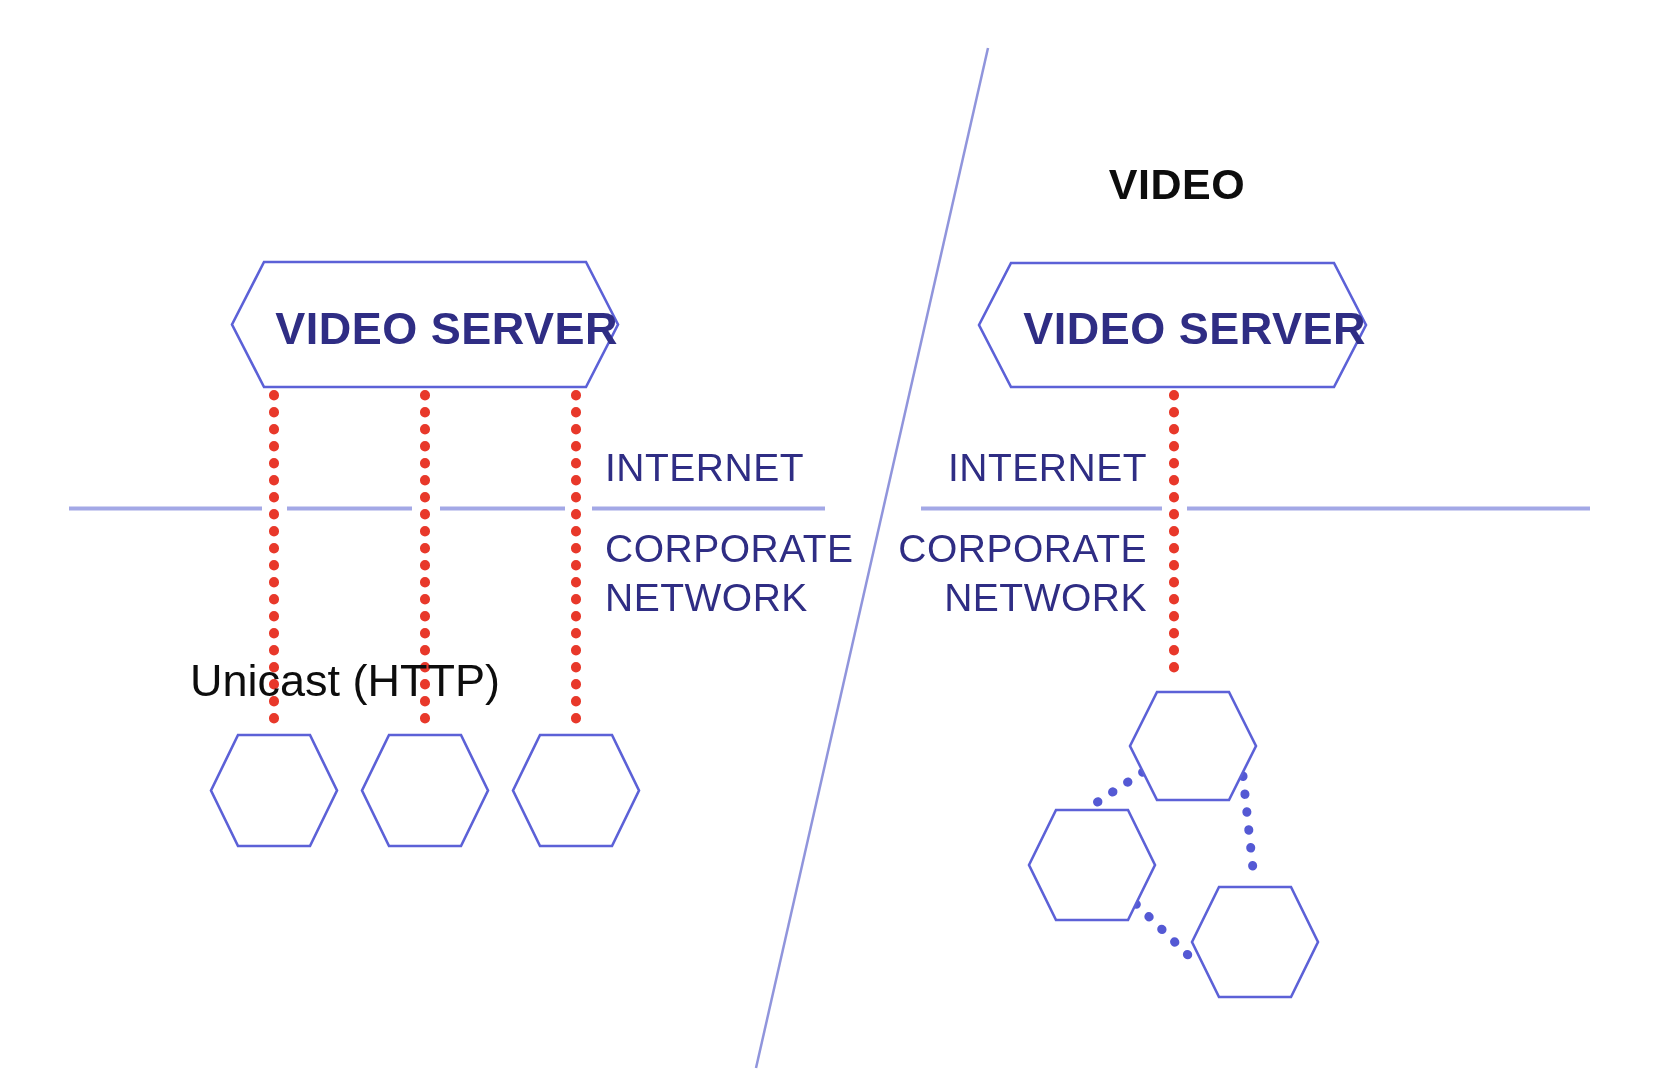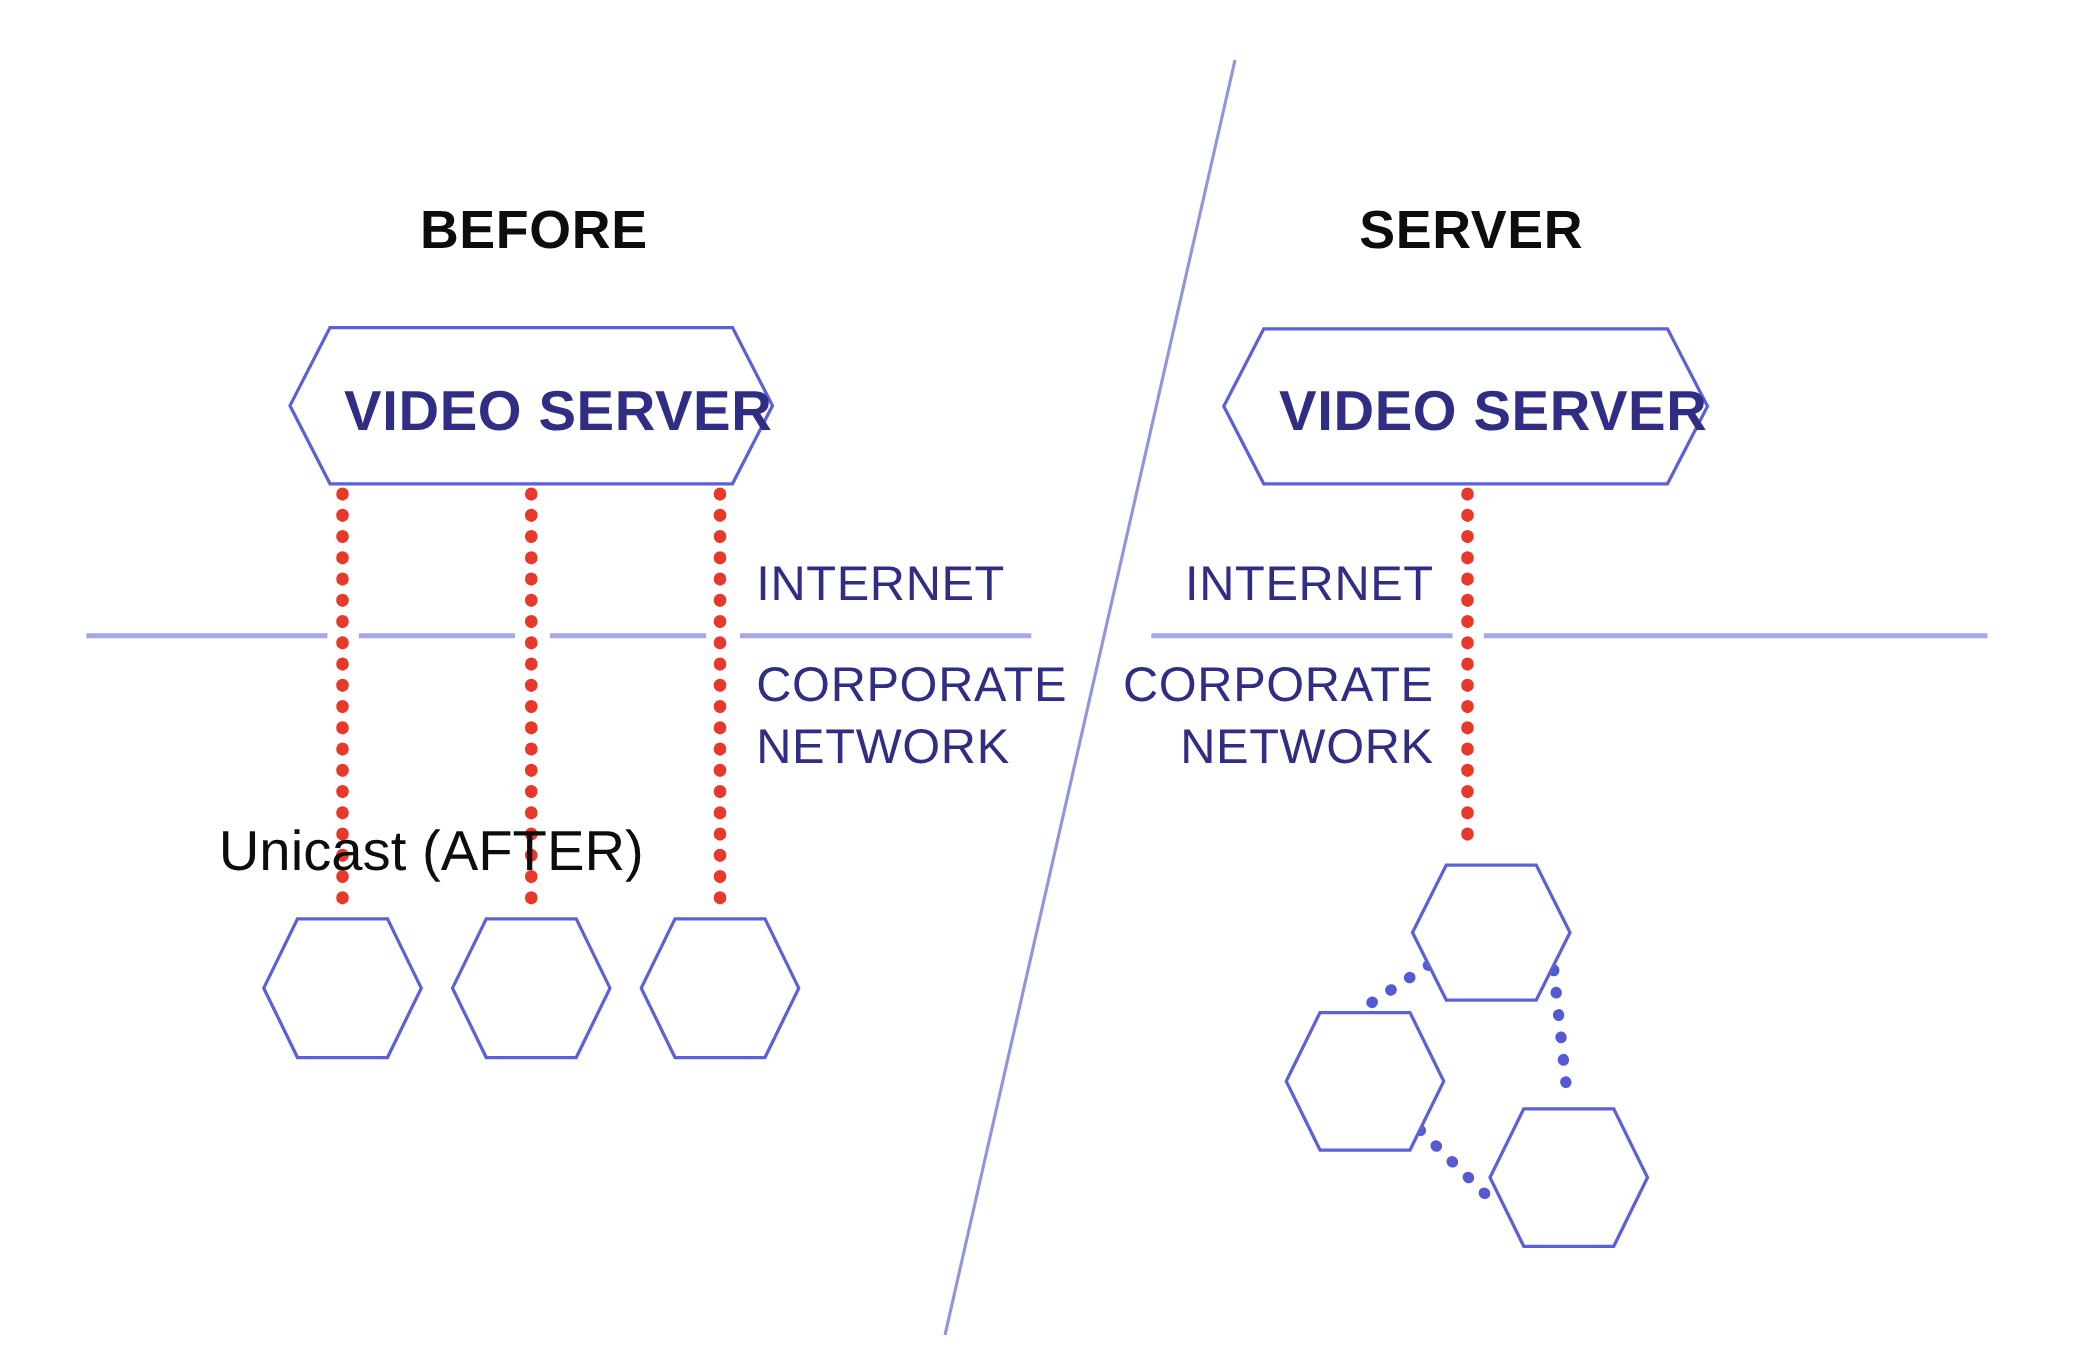--- a/index.html
+++ b/index.html
@@ -122,31 +122,30 @@
 
     <polygon class="hex" points="211,790.5 238,735 310,735 337,790.5 310,846 238,846"></polygon>
     <polygon class="hex" points="362,790.5 389,735 461,735 488,790.5 461,846 389,846"></polygon>
     <polygon class="hex" points="513,790.5 540,735 612,735 639,790.5 612,846 540,846"></polygon>
 
     <polygon class="hex" points="1130,746 1157,692 1229,692 1256,746 1229,800 1157,800"></polygon>
     <polygon class="hex" points="1029,865 1056,810 1128,810 1155,865 1128,920 1056,920"></polygon>
     <polygon class="hex" points="1192,942 1219,887 1291,887 1318,942 1291,997 1219,997"></polygon>
   </svg>
 
-  <div class="label title" style="left:227px; top:163px;">BEFORE</div>
 
   <div class="label vs-label" style="left:232px; top:306px; width:386px;">VIDEO SERVER</div>
 
   <div class="label net-label" style="left:605px; top:448px;">INTERNET</div>
   <div class="label net-label" style="left:605px; top:529px;">CORPORATE</div>
   <div class="label net-label" style="left:605px; top:578px;">NETWORK</div>
 
-  <div class="label unicast-label" style="left:145px; top:658px;">Unicast (AFTER)</div>
+  <div class="label unicast-label" style="left:145px; top:658px;">Unicast (HTTP)</div>
 
-  <div class="label title" style="left:977px; top:163px;">SERVER</div>
+  <div class="label title" style="left:977px; top:163px;">VIDEO</div>
 
   <div class="label vs-label" style="left:979px; top:306px; width:387px;">VIDEO SERVER</div>
 
   <div class="label net-label right-aligned" style="right:511px; top:448px;">INTERNET</div>
   <div class="label net-label right-aligned" style="right:511px; top:529px;">CORPORATE</div>
   <div class="label net-label right-aligned" style="right:511px; top:578px;">NETWORK</div>
 
 </div>
 
 </body></html>

